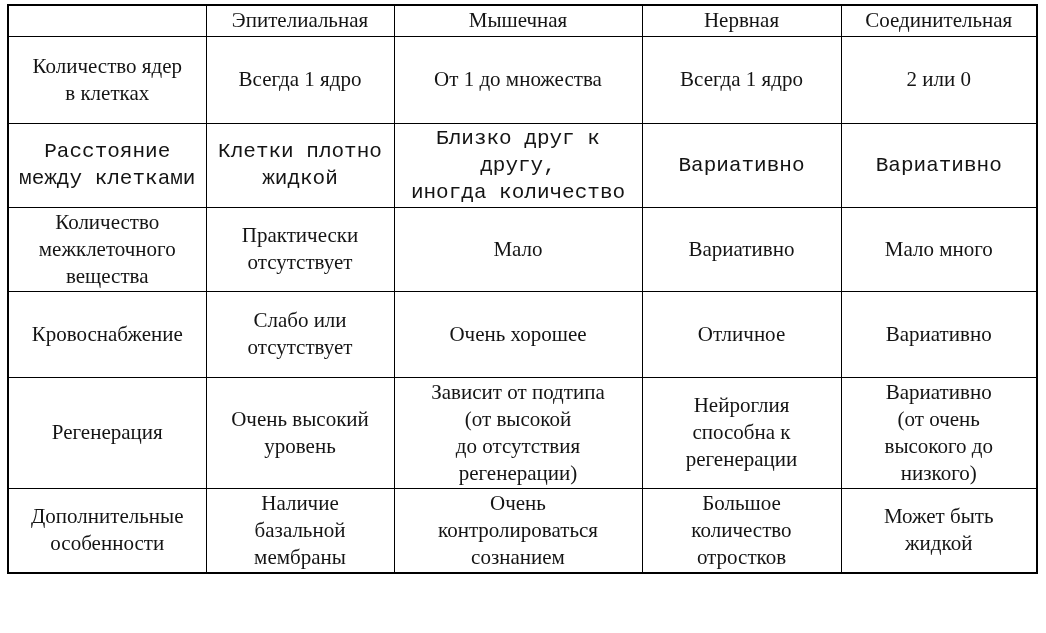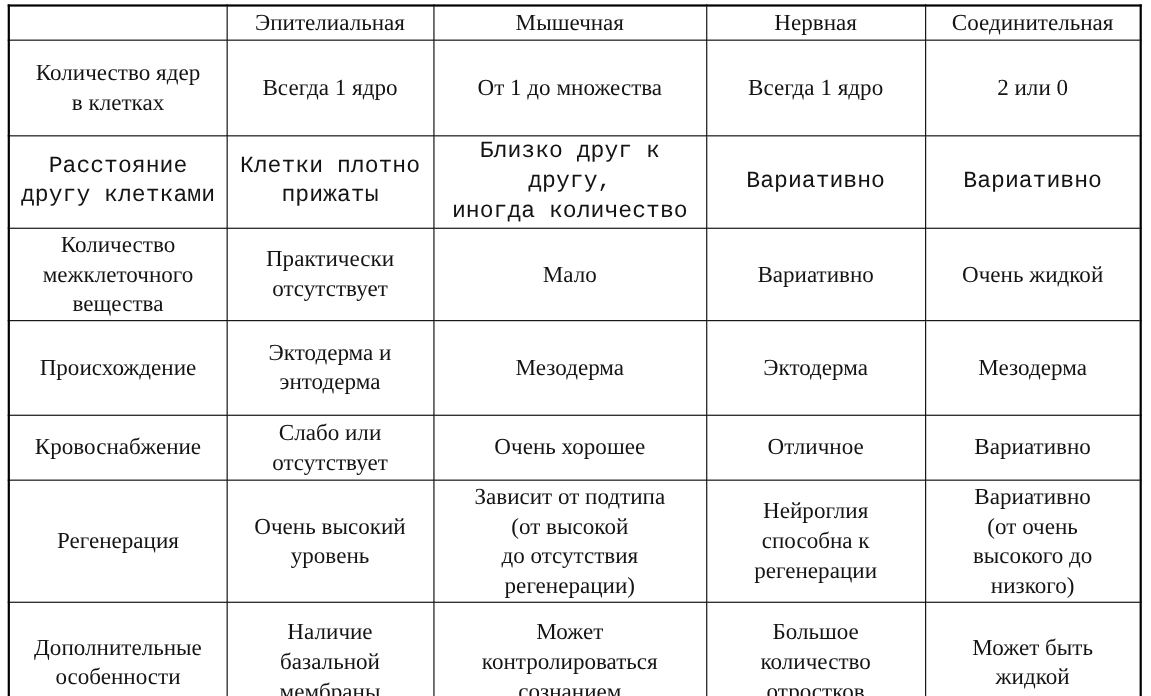--- a/index.html
+++ b/index.html
@@ -72,45 +72,37 @@
         <tr>
           <th>Количество ядер
 в клетках</th>
           <td>Всегда 1 ядро</td>
           <td>От 1 до множества</td>
           <td>Всегда 1 ядро</td>
           <td>2 или 0</td>
         </tr>
         <tr>
           <th>Расстояние
-другу клетками</th>
+между клетками</th>
           <td>Клетки плотно
-прижаты</td>
+жидкой</td>
           <td>Близко друг к другу,
 иногда количество</td>
           <td>Вариативно</td>
           <td>Вариативно</td>
         </tr>
         <tr>
           <th>Количество
 межклеточного
 вещества</th>
           <td>Практически
 отсутствует</td>
           <td>Мало</td>
           <td>Вариативно</td>
-          <td>Очень жидкой</td>
-        </tr>
-        <tr>
-          <th>Происхождение</th>
-          <td>Эктодерма и
-энтодерма</td>
-          <td>Мезодерма</td>
-          <td>Эктодерма</td>
-          <td>Мезодерма</td>
+          <td>Мало много</td>
         </tr>
         <tr>
           <th>Кровоснабжение</th>
           <td>Слабо или
 отсутствует</td>
           <td>Очень хорошее</td>
           <td>Отличное</td>
           <td>Вариативно</td>
         </tr>
         <tr>
@@ -128,21 +120,21 @@
 (от очень
 высокого до
 низкого)</td>
         </tr>
         <tr>
           <th>Дополнительные
 особенности</th>
           <td>Наличие
 базальной
 мембраны</td>
-          <td>Может
+          <td>Очень
 контролироваться
 сознанием</td>
           <td>Большое
 количество
 отростков</td>
           <td>Может быть
 жидкой</td>
         </tr>
       </tbody>
   </table>

